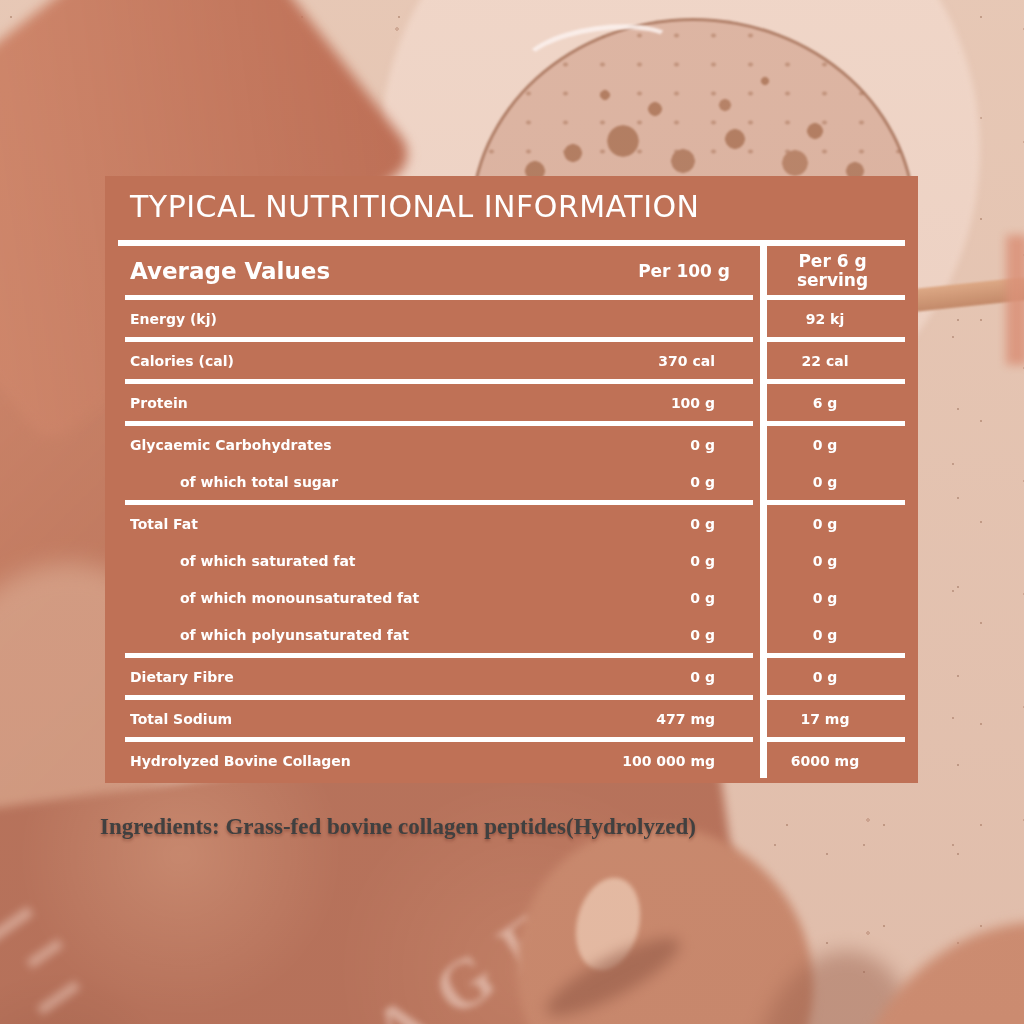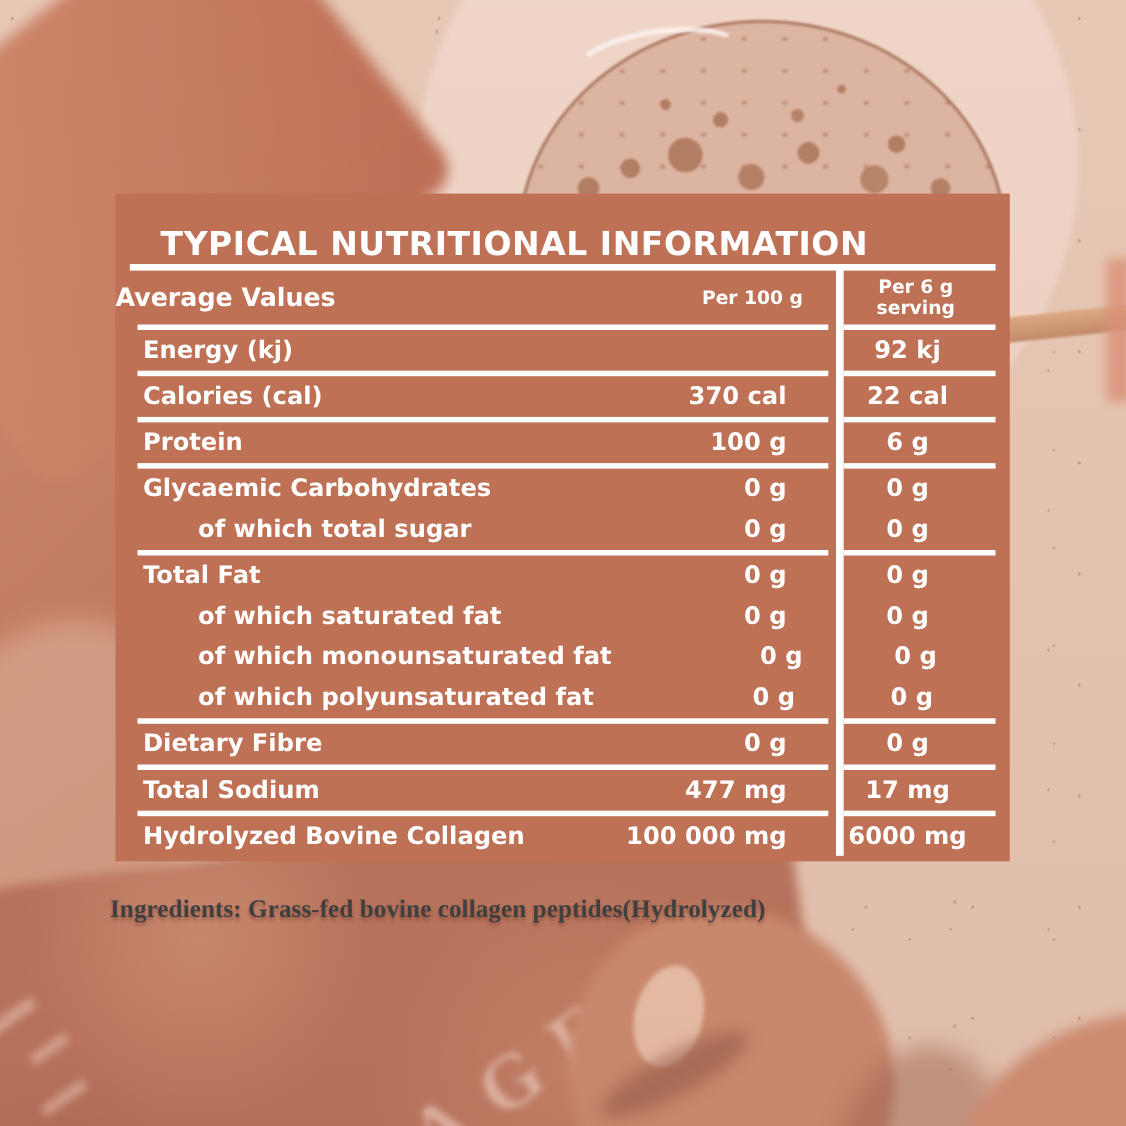--- a/index.html
+++ b/index.html
@@ -73,35 +73,35 @@
     transform:rotate(-6deg);border-radius:12px;filter:blur(1px);z-index:3;
     background:linear-gradient(180deg,#dcab85,#bd8663);}
   .stick-sliver{position:absolute;left:1006px;top:235px;width:22px;height:130px;
     background:#d98f75;filter:blur(5px);opacity:.85;z-index:3;}
   .wash{position:absolute;inset:0;z-index:6;pointer-events:none;
     background:linear-gradient(180deg,rgba(236,170,150,.15),rgba(203,132,112,.22));}
 
   
   .panel{position:absolute;left:105px;top:176px;width:813px;height:607px;z-index:10;
     background:#bf7156;color:#ffffff;}
-  .panel-title{position:absolute;left:25px;top:13px;margin:16px;font-size:30px;font-weight:700;
+  .panel-title{position:absolute;left:25px;top:13px;margin:0;font-size:30px;font-weight:400;
     letter-spacing:.5px;white-space:nowrap;}
   .tline{position:absolute;left:13px;top:64px;width:787px;height:6px;background:#fff;}
   .vdiv{position:absolute;left:655px;top:64px;width:7px;height:538px;background:#fff;}
   .header-row{position:absolute;left:0;top:70px;width:813px;height:49px;display:flex;align-items:center;}
-  .header-row .hlabel{flex:1;font-size:23px;font-weight:700;white-space:nowrap;}
+  .header-row .hlabel{flex:1;padding-left:25px;font-size:23px;font-weight:700;white-space:nowrap;}
   .header-row .hper100{width:230px;padding-right:37px;box-sizing:border-box;text-align:right;
     font-size:17px;font-weight:700;white-space:nowrap;}
   .header-row .hper6{width:151px;padding-right:20px;box-sizing:border-box;text-align:center;
     font-size:17px;font-weight:700;line-height:1.1;white-space:nowrap;}
   .hsep{position:absolute;left:20px;top:119px;width:780px;height:5px;}
   .hsep::before,.sep::before{content:"";position:absolute;left:0;top:0;height:100%;width:628px;background:#fff;}
   .hsep::after,.sep::after{content:"";position:absolute;left:642px;top:0;height:100%;width:138px;background:#fff;}
   .rows{position:absolute;left:0;top:124px;width:813px;}
-  .row{display:flex;align-items:center;height:37px;font-size:22px;font-weight:700;}
+  .row{display:flex;align-items:center;height:37px;font-size:14px;font-weight:700;}
   .row .lbl{flex:1;padding-left:25px;white-space:nowrap;}
   .row.sub .lbl{padding-left:75px;}
   .row .v1{width:230px;padding-right:37px;box-sizing:border-box;text-align:right;white-space:nowrap;}
   .row .v2{width:166px;padding-right:20px;box-sizing:border-box;text-align:center;white-space:nowrap;}
   .sep{position:relative;height:5px;margin-left:20px;width:780px;}
 
   .ingredients{position:absolute;left:100px;top:814px;margin:0;z-index:11;
     font-family:"Liberation Serif",serif;font-weight:bold;font-size:23px;color:#404040;
     text-shadow:0 2px 3px rgba(100,45,30,.45);white-space:nowrap;}
 </style>

